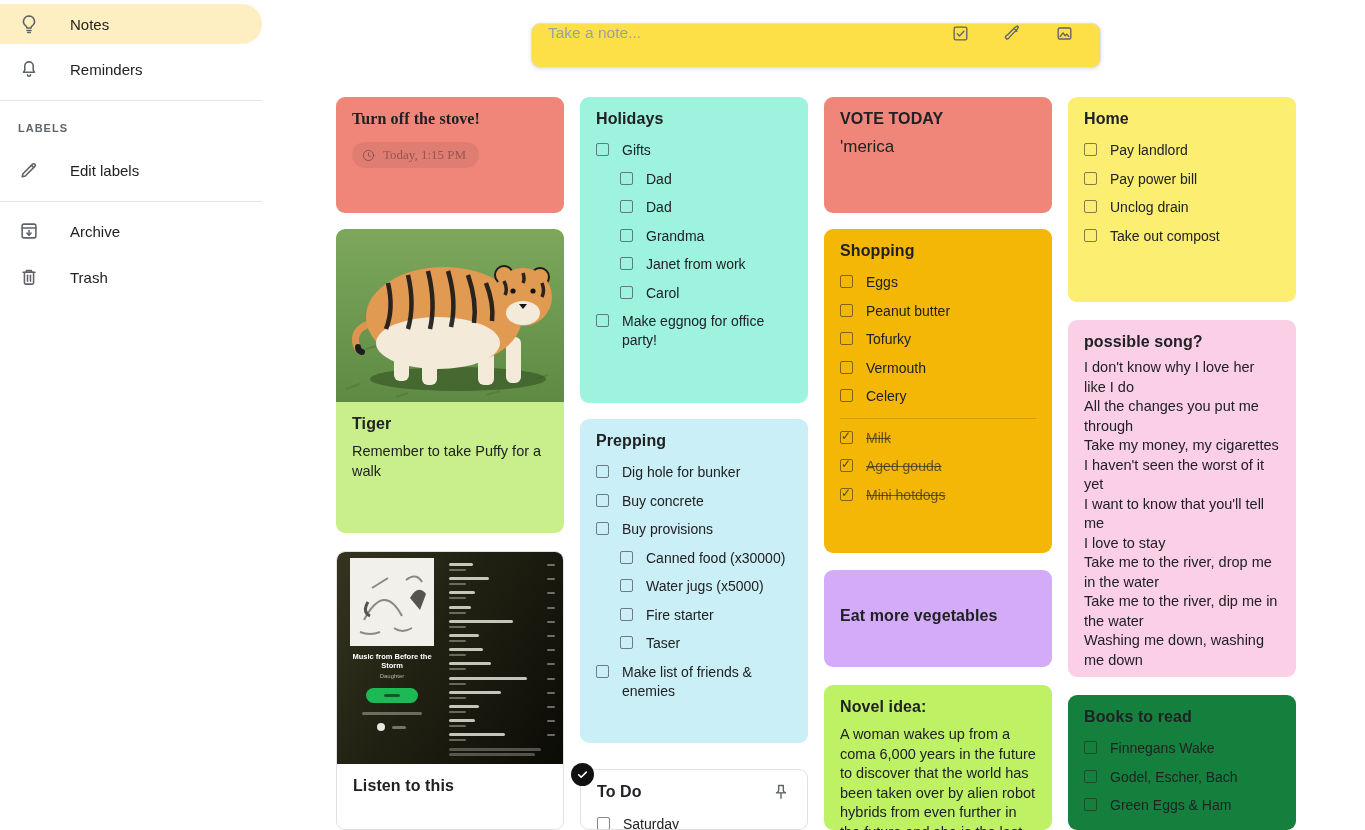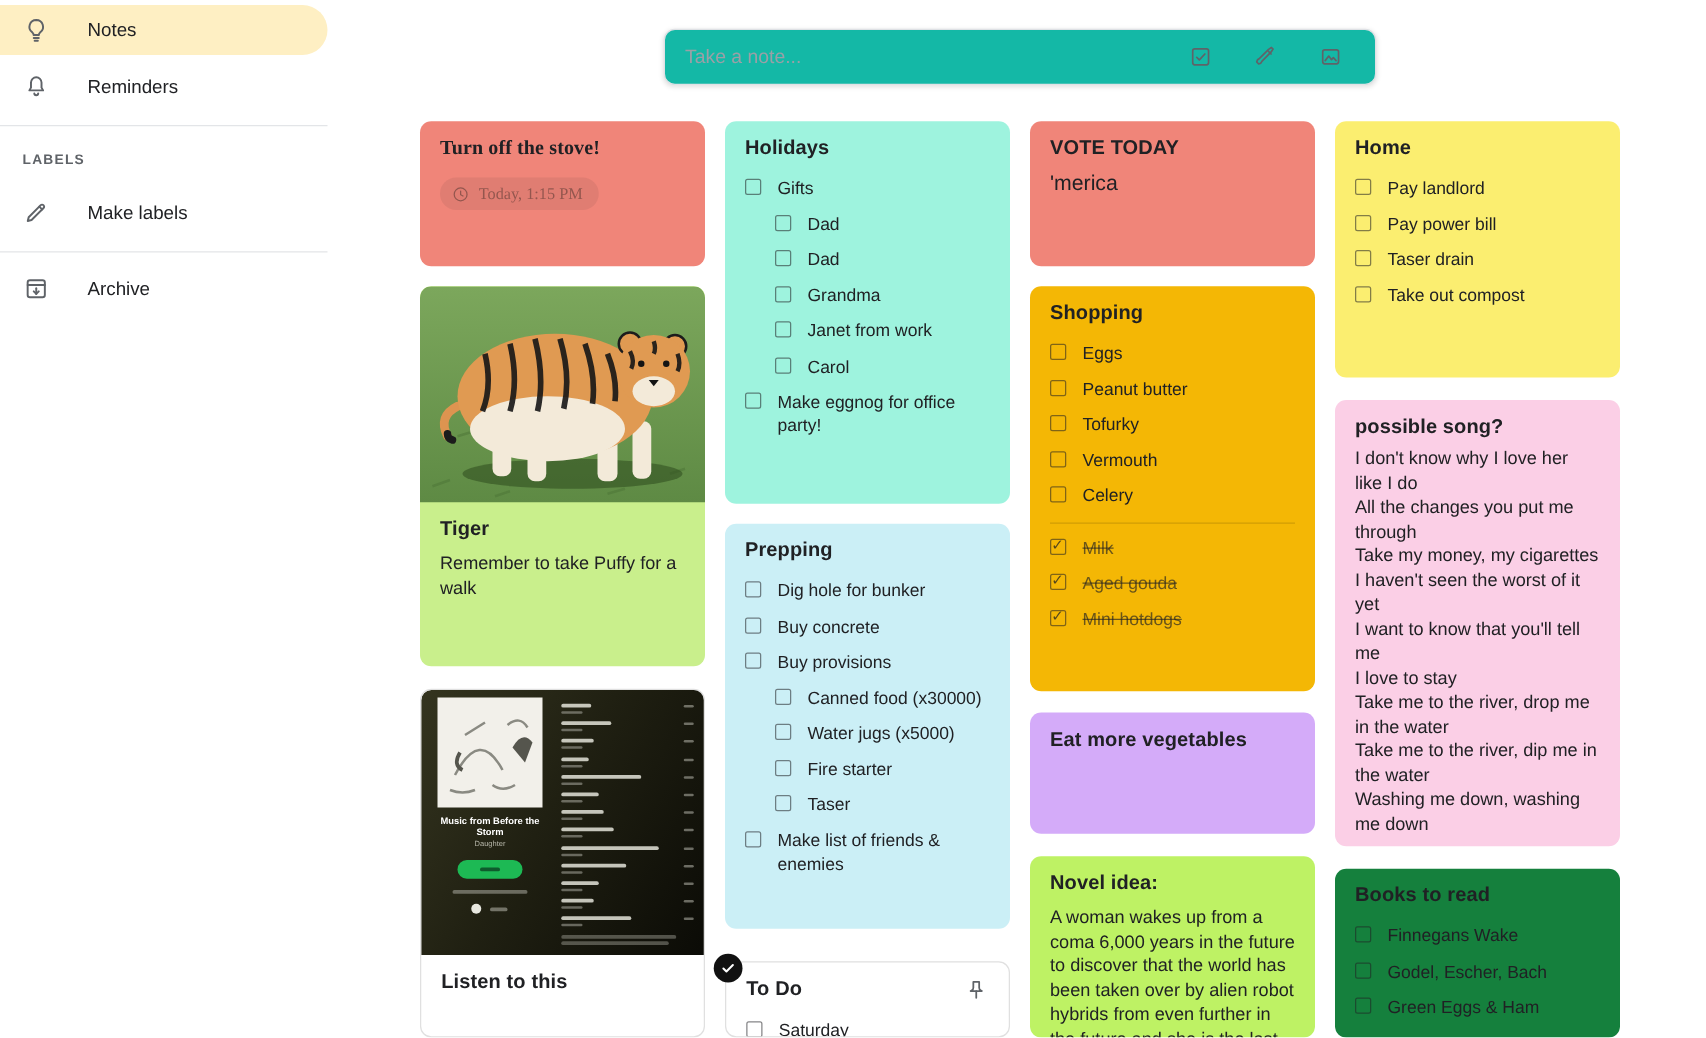--- a/index.html
+++ b/index.html
@@ -12,23 +12,23 @@
   .side-item { position:absolute; left:0; width:262px; height:40px; display:flex; align-items:center;
     cursor:pointer; border-radius:0 20px 20px 0; }
   .side-item.active { background:#feefc3; }
   .side-item .s-icon { width:22px; height:22px; margin-left:18px; flex:0 0 22px; display:flex; }
   .side-item .s-label { margin-left:30px; font-size:15px; color:#202124; }
   .side-divider { position:absolute; left:0; width:262px; border-top:1px solid #e3e5e8; }
   .labels-hdr { position:absolute; left:18px; font-size:11px; letter-spacing:1px; color:#5f6368; font-weight:bold; }
   svg.icn { stroke:#5f6368; fill:none; stroke-width:1.7; stroke-linecap:round; stroke-linejoin:round; width:100%; height:100%; }
 
   
-  .composer { position:absolute; left:531px; top:23px; width:570px; height:45px; background:#14b8a6;
+  .composer { position:absolute; left:531px; top:23px; width:570px; height:45px; background:#fde047;
     border:1px solid #dfe1e5; border-radius:9px; box-shadow:0 1px 4px rgba(0,0,0,.13);
-    display:flex; align-items:center; }
+    display:flex; align-items:flex-start; }
   .composer input { flex:1; border:none; outline:none; background:transparent; margin-left:16px;
     font-size:15.5px; font-family:"Liberation Sans", sans-serif; color:#202124; }
   .composer input::placeholder { color:#9aa0a6; }
   .composer .c-icons { display:flex; gap:33px; margin-right:26px; }
   .composer .c-icons span { width:19px; height:19px; display:flex; cursor:pointer; }
 
   
   .card { position:absolute; width:228px; border-radius:9px; padding:13px 16px; overflow:hidden; cursor:default; }
   .card.bordered { border:1px solid #e0e0e0; padding:0; }
   .card-title { font-size:16px; font-weight:bold; color:#202124; letter-spacing:.1px; }
@@ -124,33 +124,45 @@
   </div>
   <div class="side-divider" style="top:100px;"></div>
   <div class="labels-hdr" style="top:122px;">LABELS</div>
   <div class="side-item" style="top:150px;">
     <span class="s-icon">
       <svg class="icn" viewBox="0 0 24 24">
           <path d="M4.6 19.4l.8-3.3L15.9 5.6a1.6 1.6 0 0 1 2.3 0l.2.2a1.6 1.6 0 0 1 0 2.3L7.9 18.6l-3.3.8z"></path>
           <line x1="14.7" y1="6.9" x2="17.1" y2="9.3"></line>
         </svg>
     </span>
-    <span class="s-label">Make labels</span>
+    <span class="s-label">Edit labels</span>
   </div>
   <div class="side-divider" style="top:201px;"></div>
   <div class="side-item" style="top:211px;">
     <span class="s-icon">
       <svg class="icn" viewBox="0 0 24 24">
           <rect x="4.5" y="4.5" width="15" height="15" rx="2"></rect>
           <line x1="4.5" y1="8.8" x2="19.5" y2="8.8"></line>
           <path d="M12 11.5v5"></path>
           <path d="M9.8 14.3l2.2 2.2 2.2-2.2"></path>
         </svg>
     </span>
     <span class="s-label">Archive</span>
+  </div>
+  <div class="side-item" style="top:257px;">
+    <span class="s-icon">
+      <svg class="icn" viewBox="0 0 24 24">
+          <path d="M5.5 6.8h13"></path>
+          <path d="M9.3 6.8V5h5.4v1.8"></path>
+          <rect x="7" y="6.8" width="10" height="13" rx="1.5"></rect>
+          <line x1="10.4" y1="10.2" x2="10.4" y2="16.6"></line>
+          <line x1="13.6" y1="10.2" x2="13.6" y2="16.6"></line>
+        </svg>
+    </span>
+    <span class="s-label">Trash</span>
   </div>
 </nav>
 
 <div class="composer">
   <input type="text" placeholder="Take a note..." style="">
   <div class="c-icons">
     <span>
       <svg class="icn" viewBox="0 0 24 24">
           <rect x="4" y="4" width="16" height="16" rx="2"></rect>
           <path d="M8 12.4l2.7 2.7 5.6-6"></path>
@@ -437,41 +449,41 @@
       <span class="cbx on"></span>
       <span class="cbx-label">Aged gouda</span>
     </div>
   <div class="check-row done">
       <span class="cbx on"></span>
       <span class="cbx-label">Mini hotdogs</span>
     </div>
 </div>
 
 <div class="card c-purple" style="left:824px; top:570px; height:97px;">
-  <div class="card-title" style="margin-top:1px;">Eat more vegetables</div>
+  <div class="card-title" style="margin-top:24px;">Eat more vegetables</div>
 </div>
 
 <div class="card c-tan" style="left:824px; top:685px; height:145px;">
   <div class="card-title">Novel idea:</div>
   <div class="card-body">A woman wakes up from a coma 6,000 years in the future to discover that the world has been taken over by alien robot hybrids from even further in the future and she is the last human</div>
 </div>
 
 <div class="card c-yellow" style="left:1068px; top:97px; height:205px;">
   <div class="card-title">Home</div>
   <div class="check-row first">
       <span class="cbx"></span>
       <span class="cbx-label">Pay landlord</span>
     </div>
   <div class="check-row">
       <span class="cbx"></span>
       <span class="cbx-label">Pay power bill</span>
     </div>
   <div class="check-row">
       <span class="cbx"></span>
-      <span class="cbx-label">Taser drain</span>
+      <span class="cbx-label">Unclog drain</span>
     </div>
   <div class="check-row">
       <span class="cbx"></span>
       <span class="cbx-label">Take out compost</span>
     </div>
 </div>
 
 <div class="card c-pink" style="left:1068px; top:320px; height:357px;">
   <div class="card-title">possible song?</div>
   <div class="card-body pre" style="margin-top:7px;">I don't know why I love her like I do

